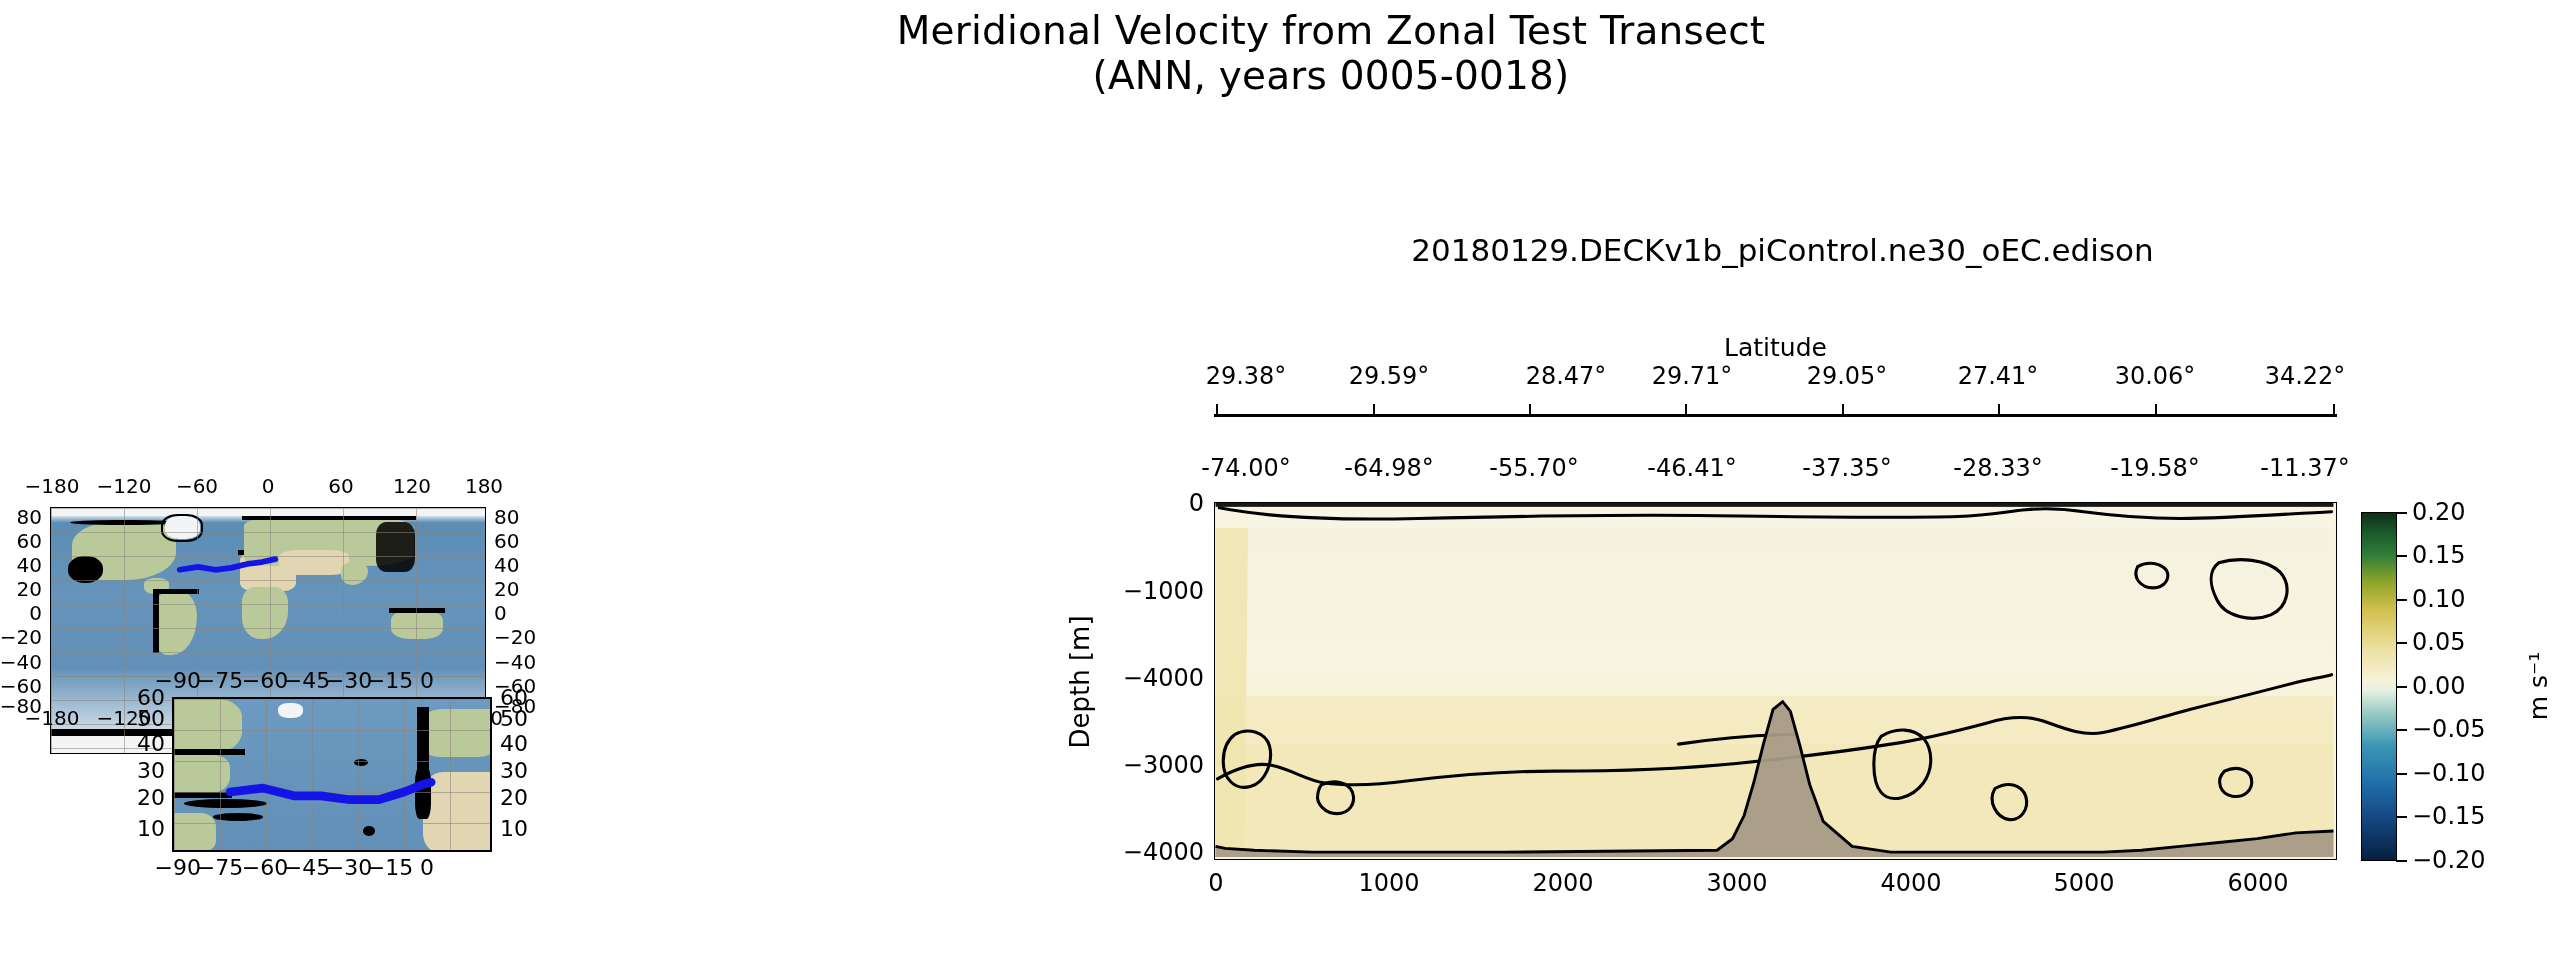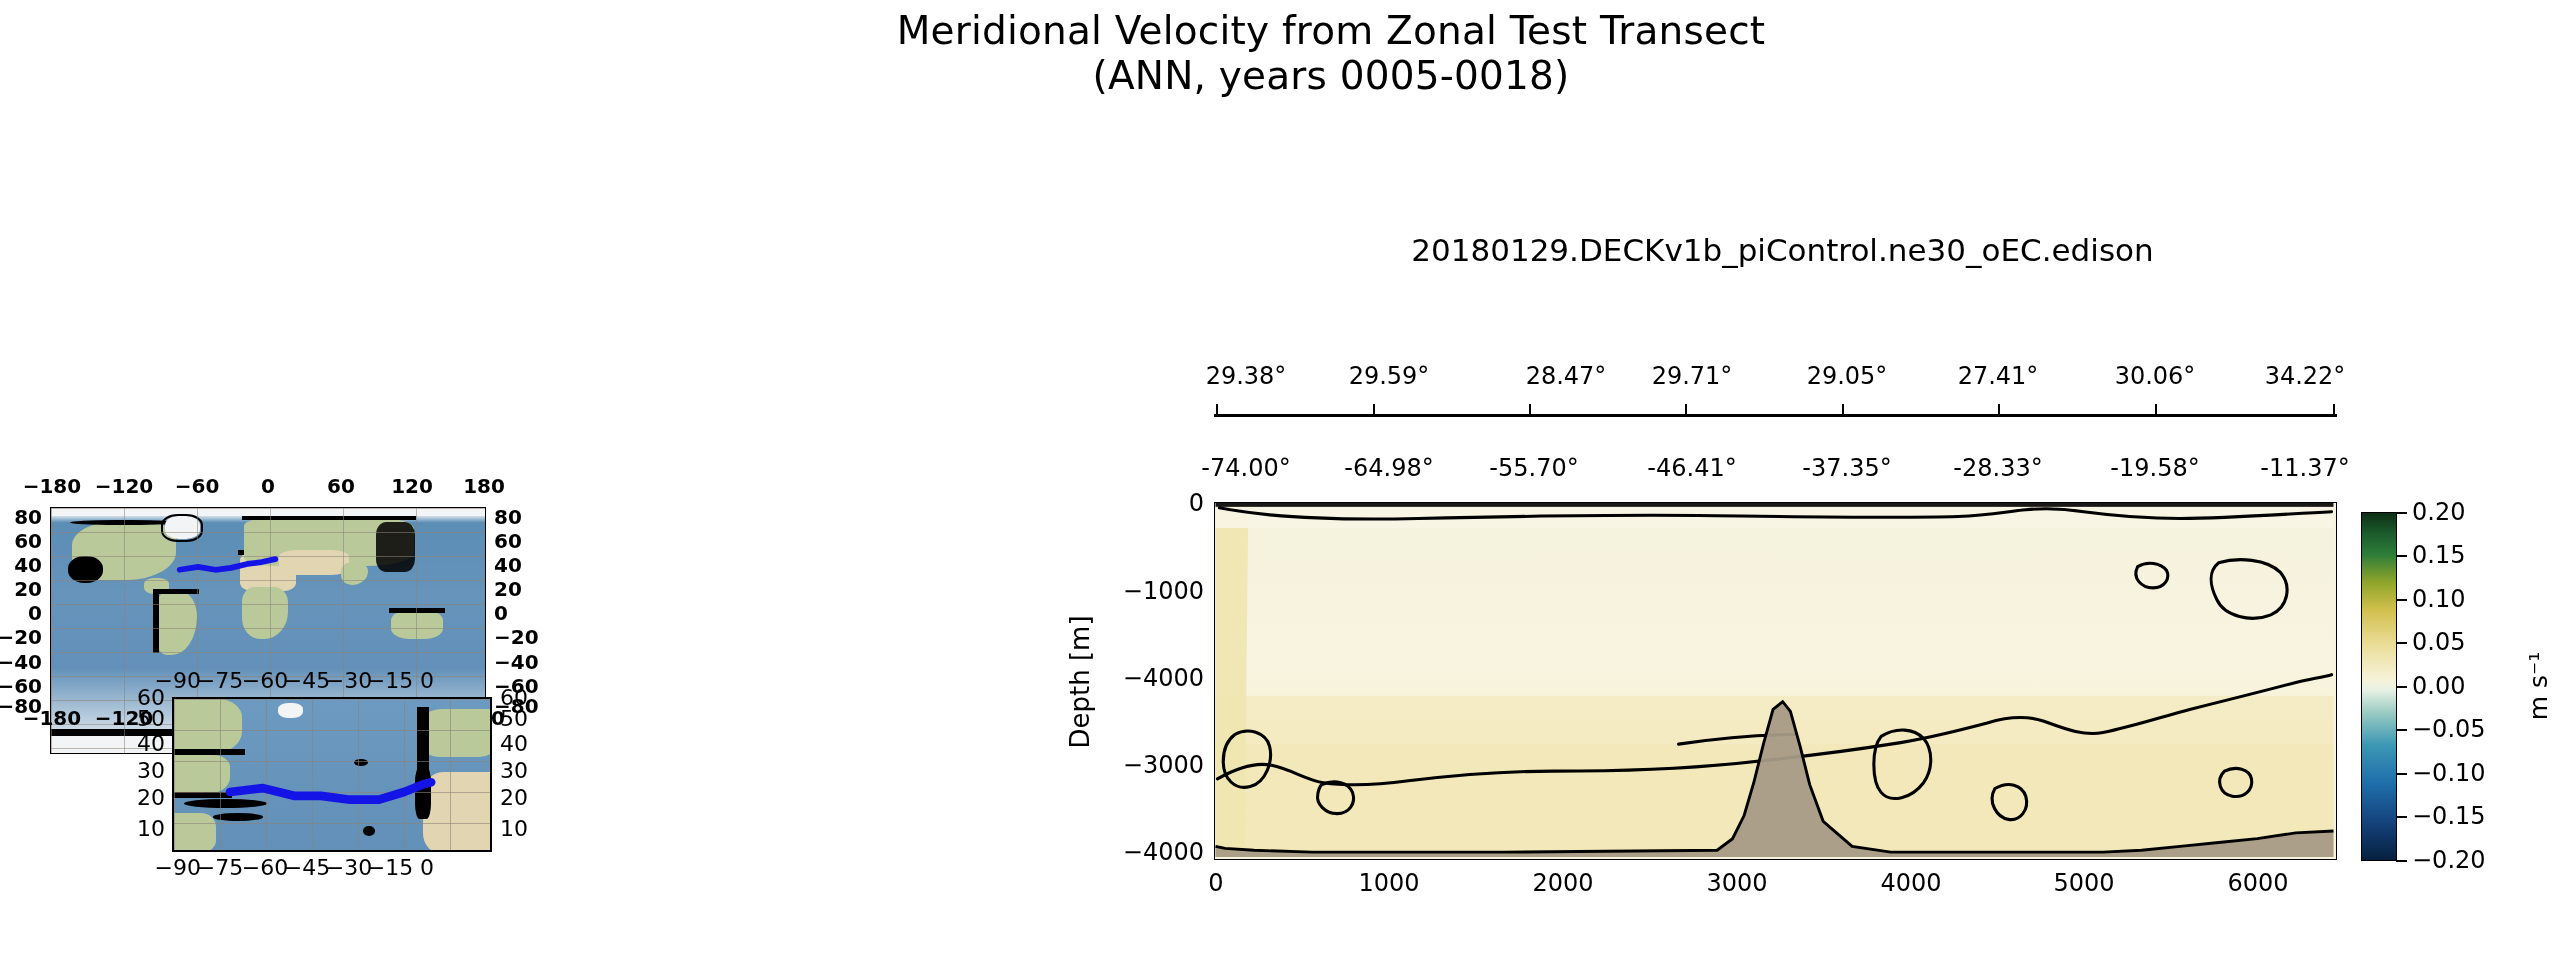--- a/index.html
+++ b/index.html
@@ -7,21 +7,21 @@
 
   .fig{position:absolute;left:0;top:0;width:2576px;height:955px;}
 
   
   #suptitle{position:absolute;left:0;top:7.7px;width:2576px;text-align:center;font-size:39px;line-height:45px;letter-spacing:0.2px;padding-left:43px;}
   #suptitle .l2{display:block;}
 
   #panel-title{position:absolute;left:1198px;top:232px;width:1169px;text-align:center;font-size:31px;}
 
   
-  #map-panel{position:absolute;left:50px;top:507px;width:436px;height:247px;font-weight:bold;}
+  #map-panel{position:absolute;left:50px;top:507px;width:436px;height:247px;}
   .mapimg{position:absolute;inset:0;overflow:hidden;border:1.9px solid #000;box-sizing:border-box;}
   .ocean{position:absolute;inset:0;background:
       linear-gradient(180deg,#dfe8ee 0%,#dfe8ee 3%, #5b8db5 6%, #6694bb 35%, #6290b8 65%, #dfe8ee 95%, #e9eef2 100%);}
   .grat{position:absolute;inset:0;
      background-image:
        repeating-linear-gradient(to right, rgba(140,130,120,.55) 0 1px, transparent 1px 73px),
        repeating-linear-gradient(to bottom, rgba(140,130,120,.55) 0 1px, transparent 1px 24px);}
   .land{position:absolute;background:#b9c99a;}
   .landdark{position:absolute;background:#000;}
   .ice{position:absolute;background:#f2f4f5;}
@@ -230,20 +230,21 @@
     <div class="tickrow" style="font-size:22px;">
       <span class="tick-y-r" style="left:328px;top:0px;">60</span>
       <span class="tick-y-r" style="left:328px;top:21px;">50</span>
       <span class="tick-y-r" style="left:328px;top:46px;">40</span>
       <span class="tick-y-r" style="left:328px;top:73px;">30</span>
       <span class="tick-y-r" style="left:328px;top:100px;">20</span>
       <span class="tick-y-r" style="left:328px;top:131px;">10</span>
     </div>
   </div>
 
+  <div id="lat-label">Latitude</div>
   <div id="secaxis-line"></div>
 
   <div>
     <span class="sec-tick" style="left:1216px;"></span>
     <span class="sec-tick" style="left:1373px;"></span>
     <span class="sec-tick" style="left:1529px;"></span>
     <span class="sec-tick" style="left:1685px;"></span>
     <span class="sec-tick" style="left:1842px;"></span>
     <span class="sec-tick" style="left:1998px;"></span>
     <span class="sec-tick" style="left:2155px;"></span>

